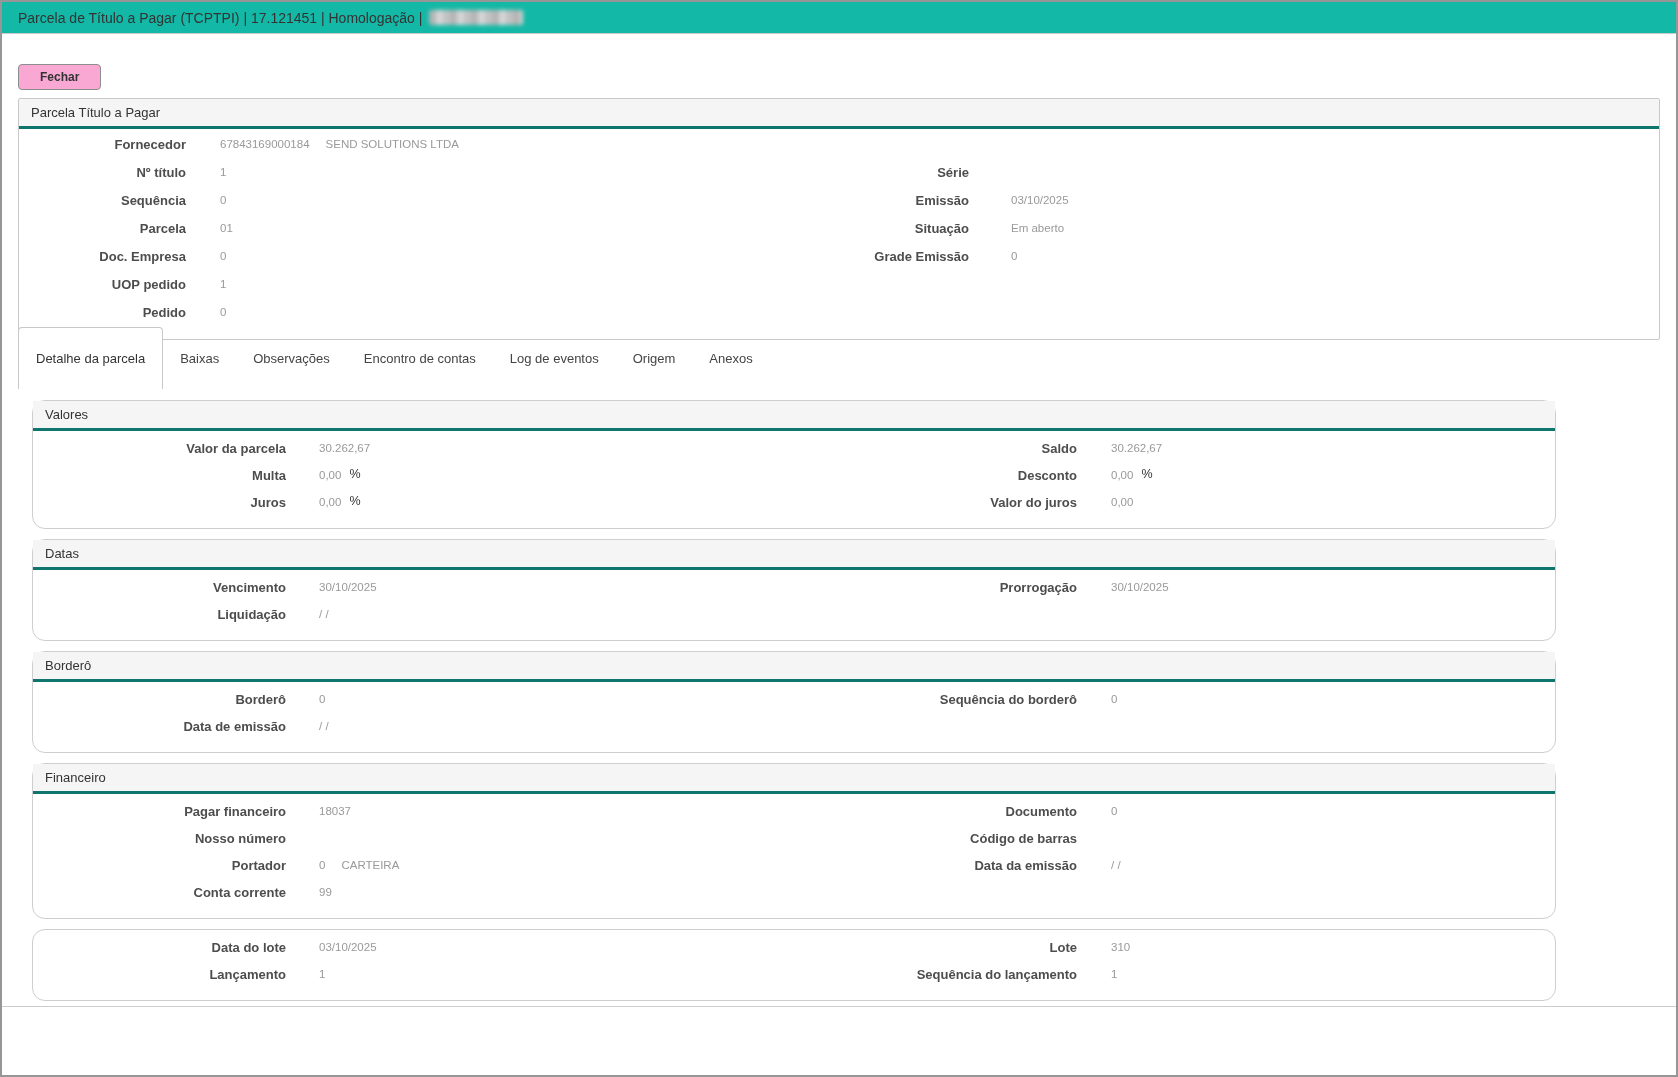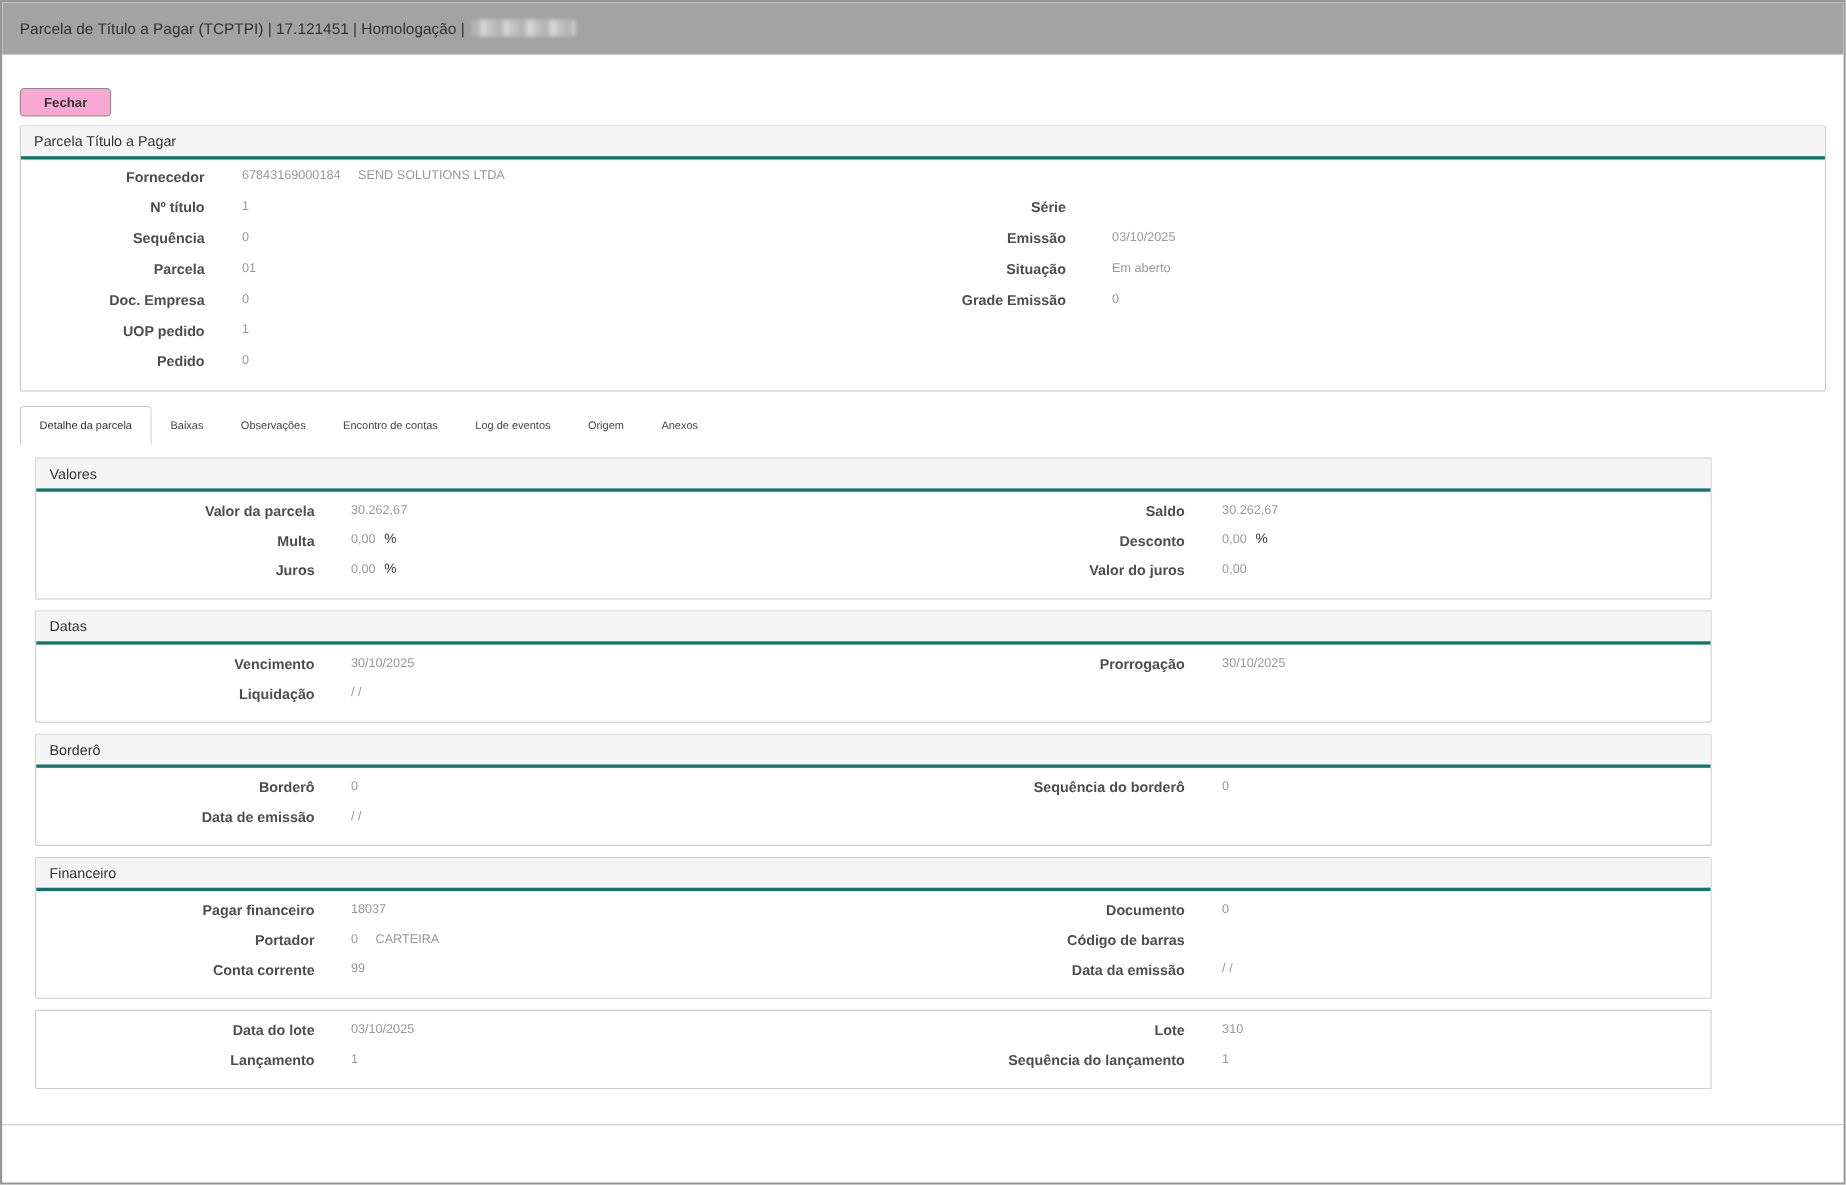--- a/index.html
+++ b/index.html
@@ -10,22 +10,22 @@
     color: #333;
   }
   .frame {
     width: 1678px; height: 1077px;
     border: 2px solid #969696;
     background: #fff;
     overflow: hidden;
   }
   
   .titlebar {
-    height: 48px;
-    background: #a3a3a3;
+    height: 32px;
+    background: #14b8a6;
     border-bottom: 1px solid #c9c9c9;
     display: flex; align-items: center;
     padding: 0 16px;
     font-size: 14px; color: #333;
   }
   .redacted {
     display: inline-block;
     width: 94px; height: 15px;
     margin-left: 7px;
     background: repeating-linear-gradient(90deg, #b5b5b5 0 7px, #d6d6d6 7px 14px, #c2c2c2 14px 21px);
@@ -73,38 +73,38 @@
   .fext { margin-left: 16px; }
   .fsfx { font-size: 12.5px; color: #333; margin-left: 8px; line-height: 15px; }
   .frow.spacer { height: 28px; }
   .panel-body .pcol.left  .flbl { width: 167px; }
   .panel-body .pcol.left  .fval { margin-left: 34px; }
   .panel-body .pcol.right .flbl { width: 130px; }
   .panel-body .pcol.right .fval { margin-left: 42px; }
   
   .tabs { display: flex; align-items: flex-end; margin-top: 12px; height: 37px; }
   .tab {
-    padding: 0 17px;
+    padding: 13px 17px;
     line-height: 34px;
-    font-size: 10px; color: #444;
+    font-size: 13px; color: #444;
     cursor: pointer;
     white-space: nowrap;
   }
   .tab.active {
     background: #fff;
     border: 1px solid #c8c8c8;
     border-bottom: none;
     border-radius: 4px 4px 0 0;
     line-height: 35px;
     color: #333;
   }
   
   .tab-content { margin: 11px 0 0 14px; width: 1524px; }
   .group {
-    border: 1px solid #cecece; border-radius: 1px;
+    border: 1px solid #cecece; border-radius: 13px;
     margin-bottom: 10px; background: #fff;
   }
   .group-body { display: flex; padding: 9px 0 7px 0; }
   .gcol { width: 50%; }
   .group-body .frow { height: 27px; }
   .group-body .gcol.left  .flbl { width: 253px; }
   .group-body .gcol.left  .fval { margin-left: 33px; }
   .group-body .gcol.right .flbl { width: 283px; }
   .group-body .gcol.right .fval { margin-left: 34px; }
 </style>
@@ -267,20 +267,24 @@
         </section>
         <section class="group">
           <div class="group-header">Financeiro</div>
           <div class="group-body">
             <div class="gcol left">
               <div class="frow">
                 <span class="flbl">Pagar financeiro</span>
                 <span class="fval">18037</span>
               </div>
               <div class="frow">
+                <span class="flbl">Nosso número</span>
+                <span class="fval"></span>
+              </div>
+              <div class="frow">
                 <span class="flbl">Portador</span>
                 <span class="fval">0</span>
                 <span class="fext">CARTEIRA</span>
               </div>
               <div class="frow">
                 <span class="flbl">Conta corrente</span>
                 <span class="fval">99</span>
               </div>
             </div>
             <div class="gcol right">

